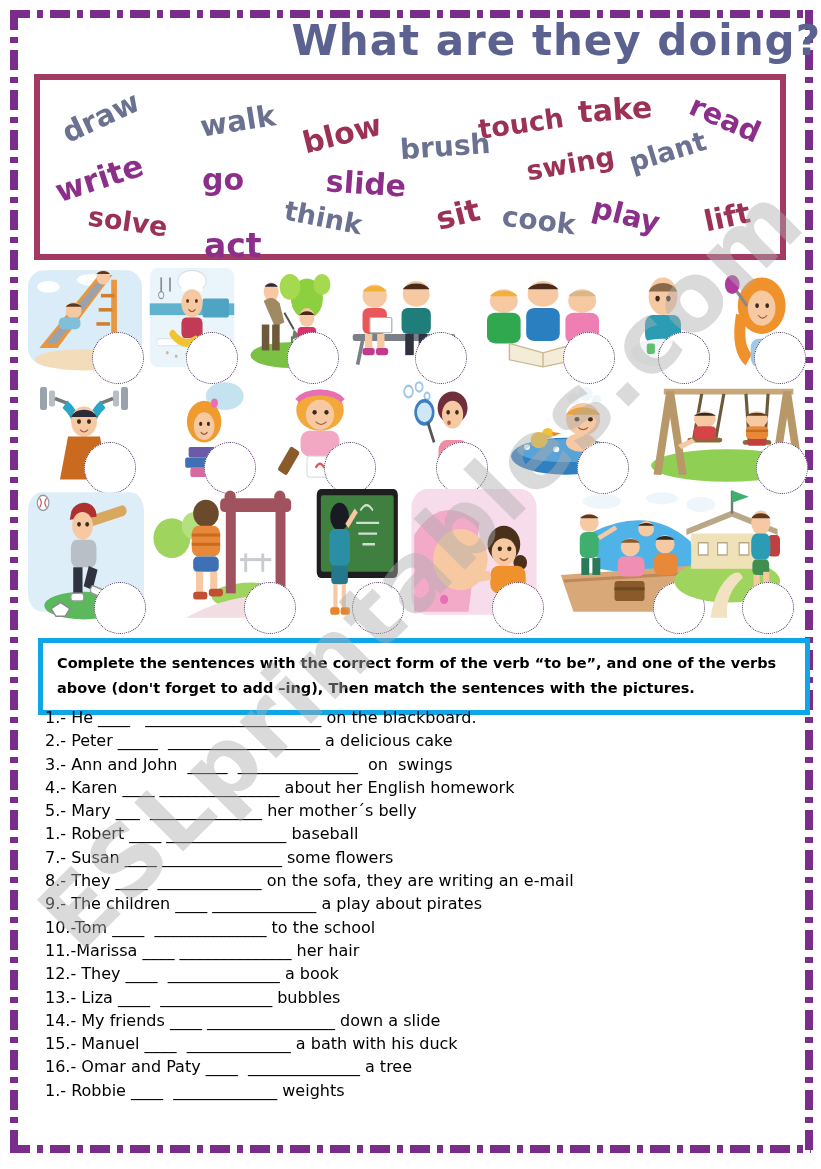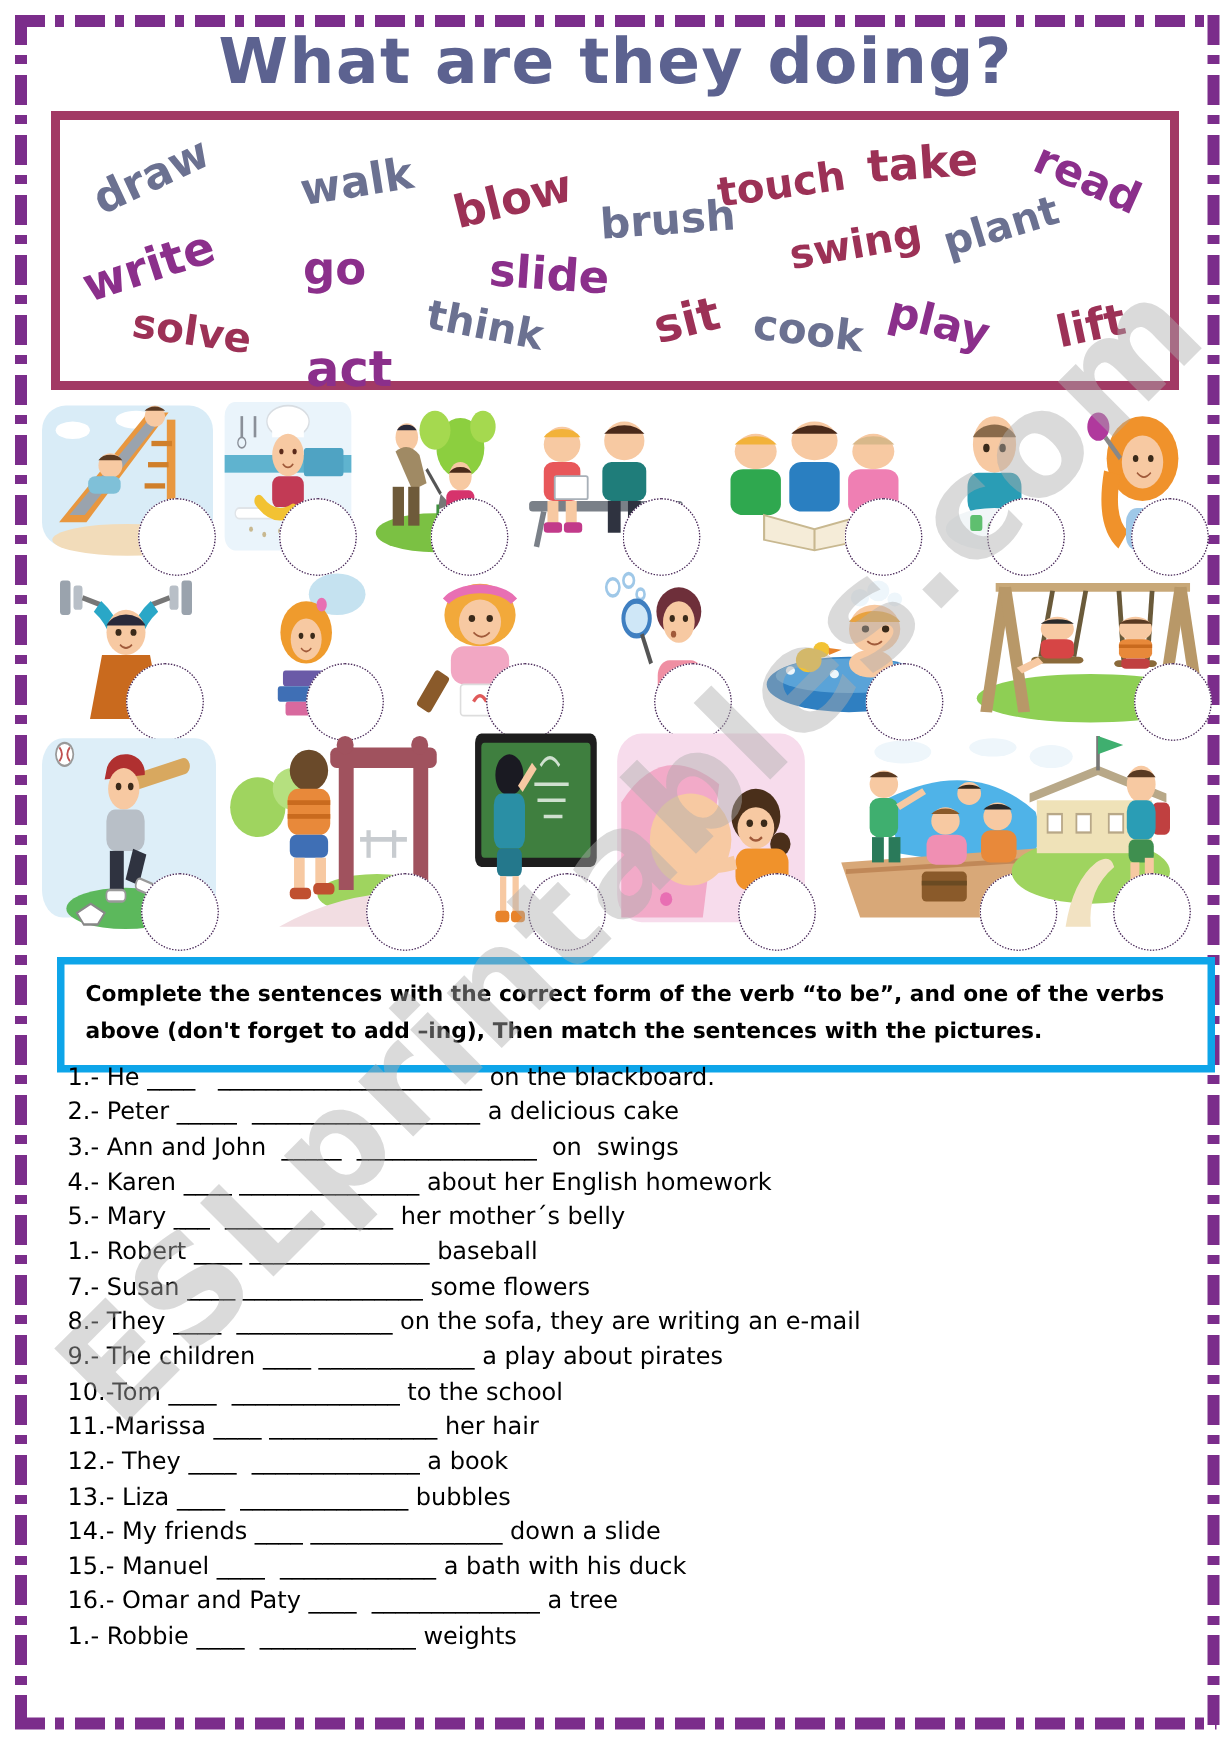--- a/index.html
+++ b/index.html
@@ -5,21 +5,21 @@
   html,body{margin:0;padding:0;background:#fff;}
   #page{position:relative;width:821px;height:1169px;background:#fff;overflow:hidden;
         font-family:"DejaVu Sans",sans-serif;}
   
   .bh{position:absolute;left:10px;right:10px;height:8px;
       background:repeating-linear-gradient(90deg,#7b2d8b 0 20px,transparent 20px 27px,#7b2d8b 27px 33px,transparent 33px 40px);}
   .bv{position:absolute;top:10px;bottom:16px;width:8px;
       background:repeating-linear-gradient(180deg,#7b2d8b 0 20px,transparent 20px 27px,#7b2d8b 27px 33px,transparent 33px 40px);}
   .bt{top:10px}.bb{bottom:16px}.bl{left:10px}.br{right:8px}
 
-  h1#title{position:absolute;top:16px;left:0;width:100%;text-align:center;margin:0;
+  h1#title{position:absolute;top:16px;left:0;width:100%;text-align:right;margin:0;
      font-size:42px;font-weight:bold;color:#5c6290;letter-spacing:1px;}
 
   
   #wordbox{position:absolute;left:34px;top:74px;width:740px;height:174px;
      border:6px solid #a23a64;background:#fff;}
   .vw{position:absolute;font-weight:bold;white-space:nowrap;}
   .slate{color:#6b7191}.purple{color:#8b2f8b}.maroon{color:#9c3156}
   .w0{left:20px;top:20px;font-size:29px;transform:rotate(-25deg);}
   .w1{left:160px;top:24px;font-size:29px;transform:rotate(-9deg);}
   .w2{left:262px;top:36px;font-size:30px;transform:rotate(-14deg);}

